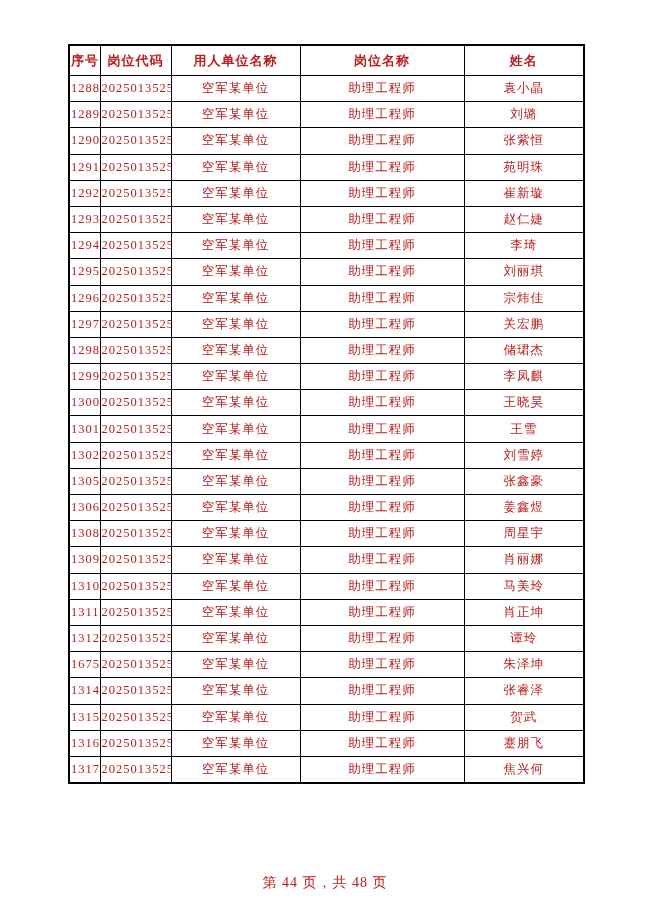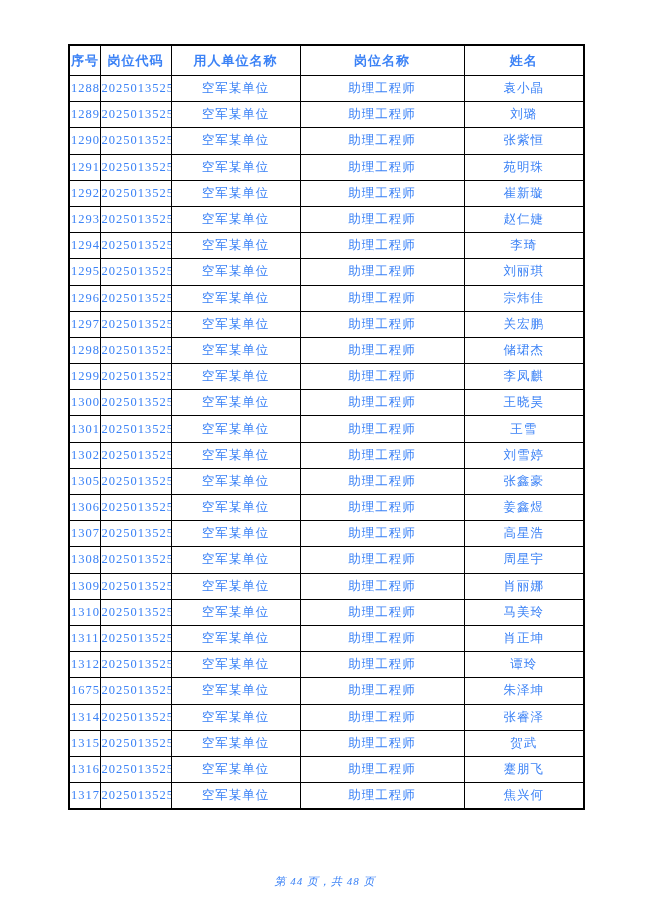--- a/index.html
+++ b/index.html
@@ -5,21 +5,21 @@
   html, body {
     margin: 0;
     padding: 0;
     background: #ffffff;
   }
   .page {
     position: relative;
     width: 650px;
     height: 919px;
     background: #ffffff;
-    color: #3b82f6;
+    color: #b91c1c;
     font-family: "Liberation Serif", "DejaVu Serif", serif;
     overflow: hidden;
   }
   table.roster {
     position: absolute;
     left: 68px;
     top: 44px;
     width: 515px;
     border-collapse: collapse;
     table-layout: fixed;
@@ -49,23 +49,22 @@
   col.c-unit { width: 129px; }
   col.c-pos  { width: 164px; }
   col.c-name { width: 120px; }
   td.num { letter-spacing: 0; margin-left: 40px; }
   .footer {
     position: absolute;
     left: 0;
     top: 874px;
     width: 100%;
     text-align: center;
-    font-size: 11px;
+    font-size: 14px;
     letter-spacing: 1px;
-    font-style: italic;
   }
 </style>
 </head>
 <body>
 
 <div class="page">
 
   <table class="roster">
     <colgroup>
       <col class="c-no">
@@ -197,27 +196,20 @@
     <td>张鑫豪</td>
   </tr>
         <tr>
     <td class="num">1306</td>
     <td class="num">2025013525</td>
     <td>空军某单位</td>
     <td>助理工程师</td>
     <td>姜鑫煜</td>
   </tr>
         <tr>
-    <td class="num">1307</td>
-    <td class="num">2025013525</td>
-    <td>空军某单位</td>
-    <td>助理工程师</td>
-    <td>高星浩</td>
-  </tr>
-        <tr>
     <td class="num">1308</td>
     <td class="num">2025013525</td>
     <td>空军某单位</td>
     <td>助理工程师</td>
     <td>周星宇</td>
   </tr>
         <tr>
     <td class="num">1309</td>
     <td class="num">2025013525</td>
     <td>空军某单位</td>

